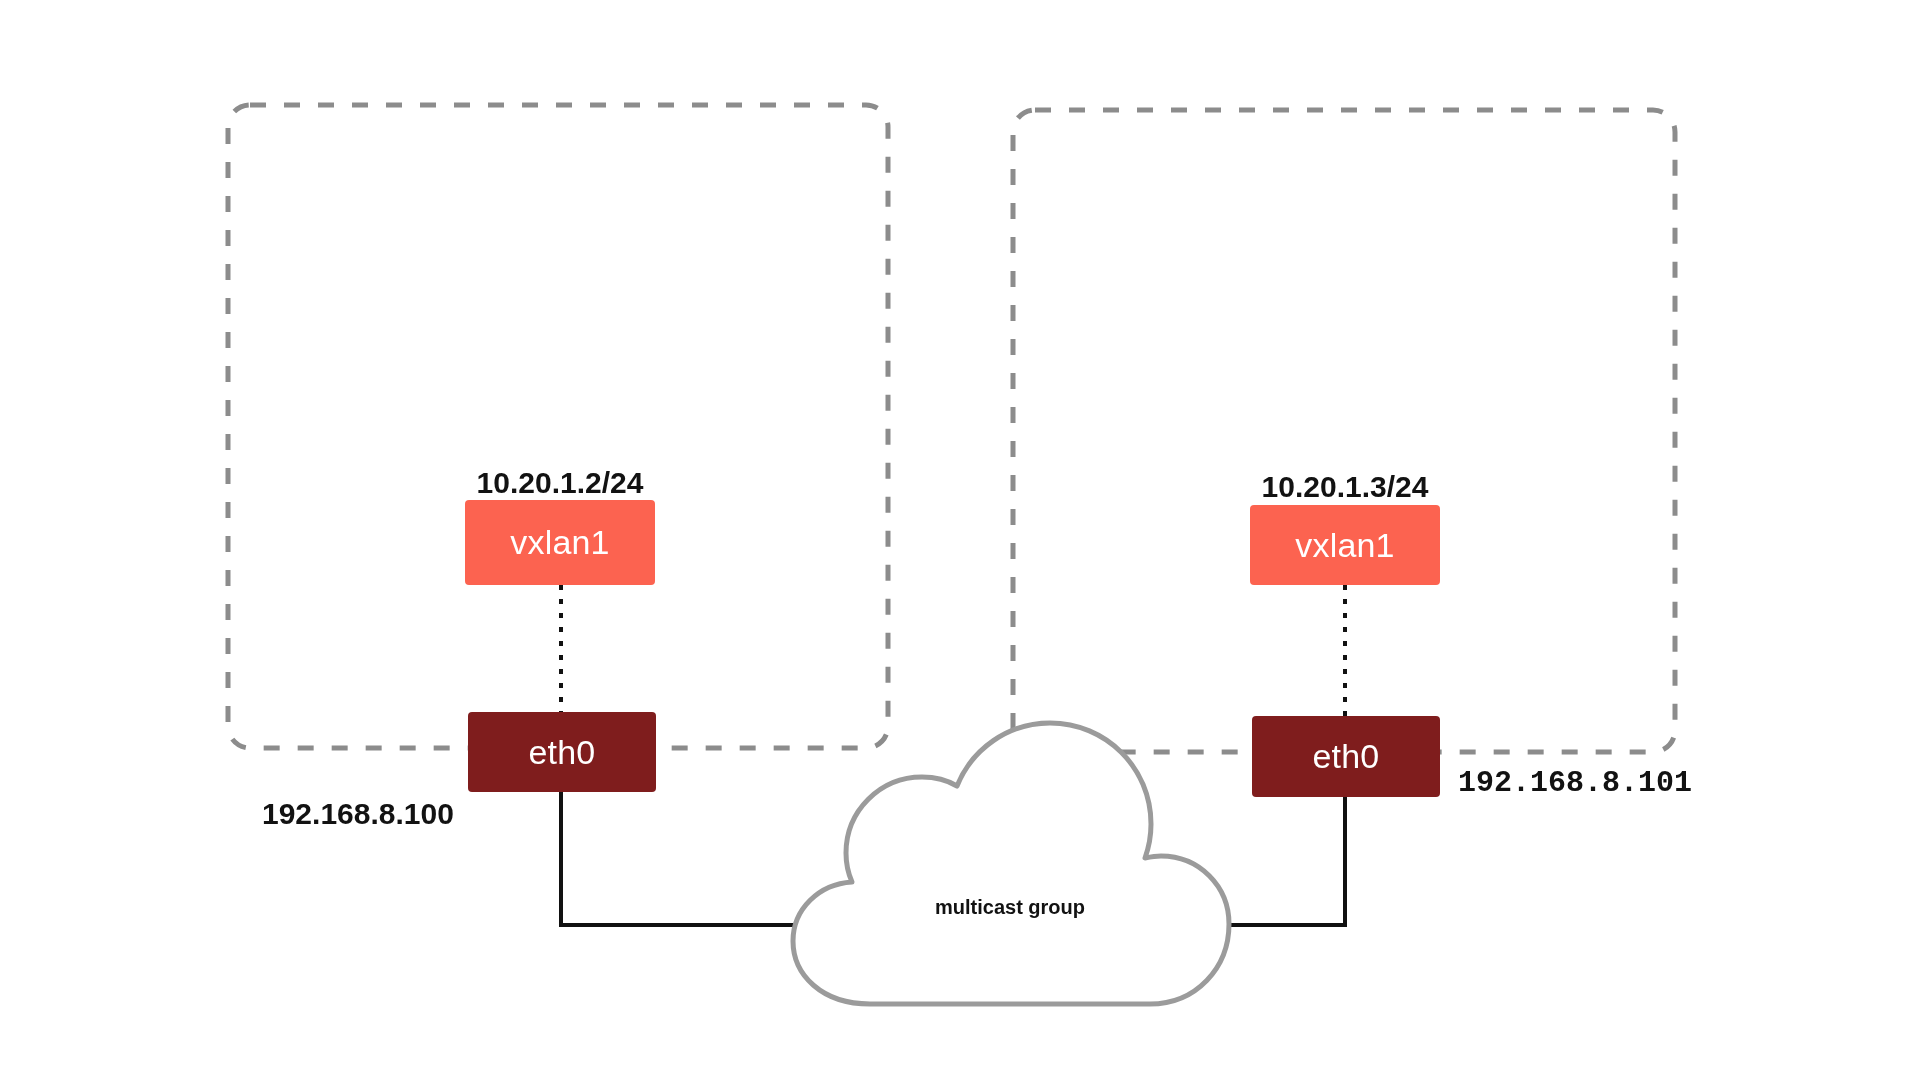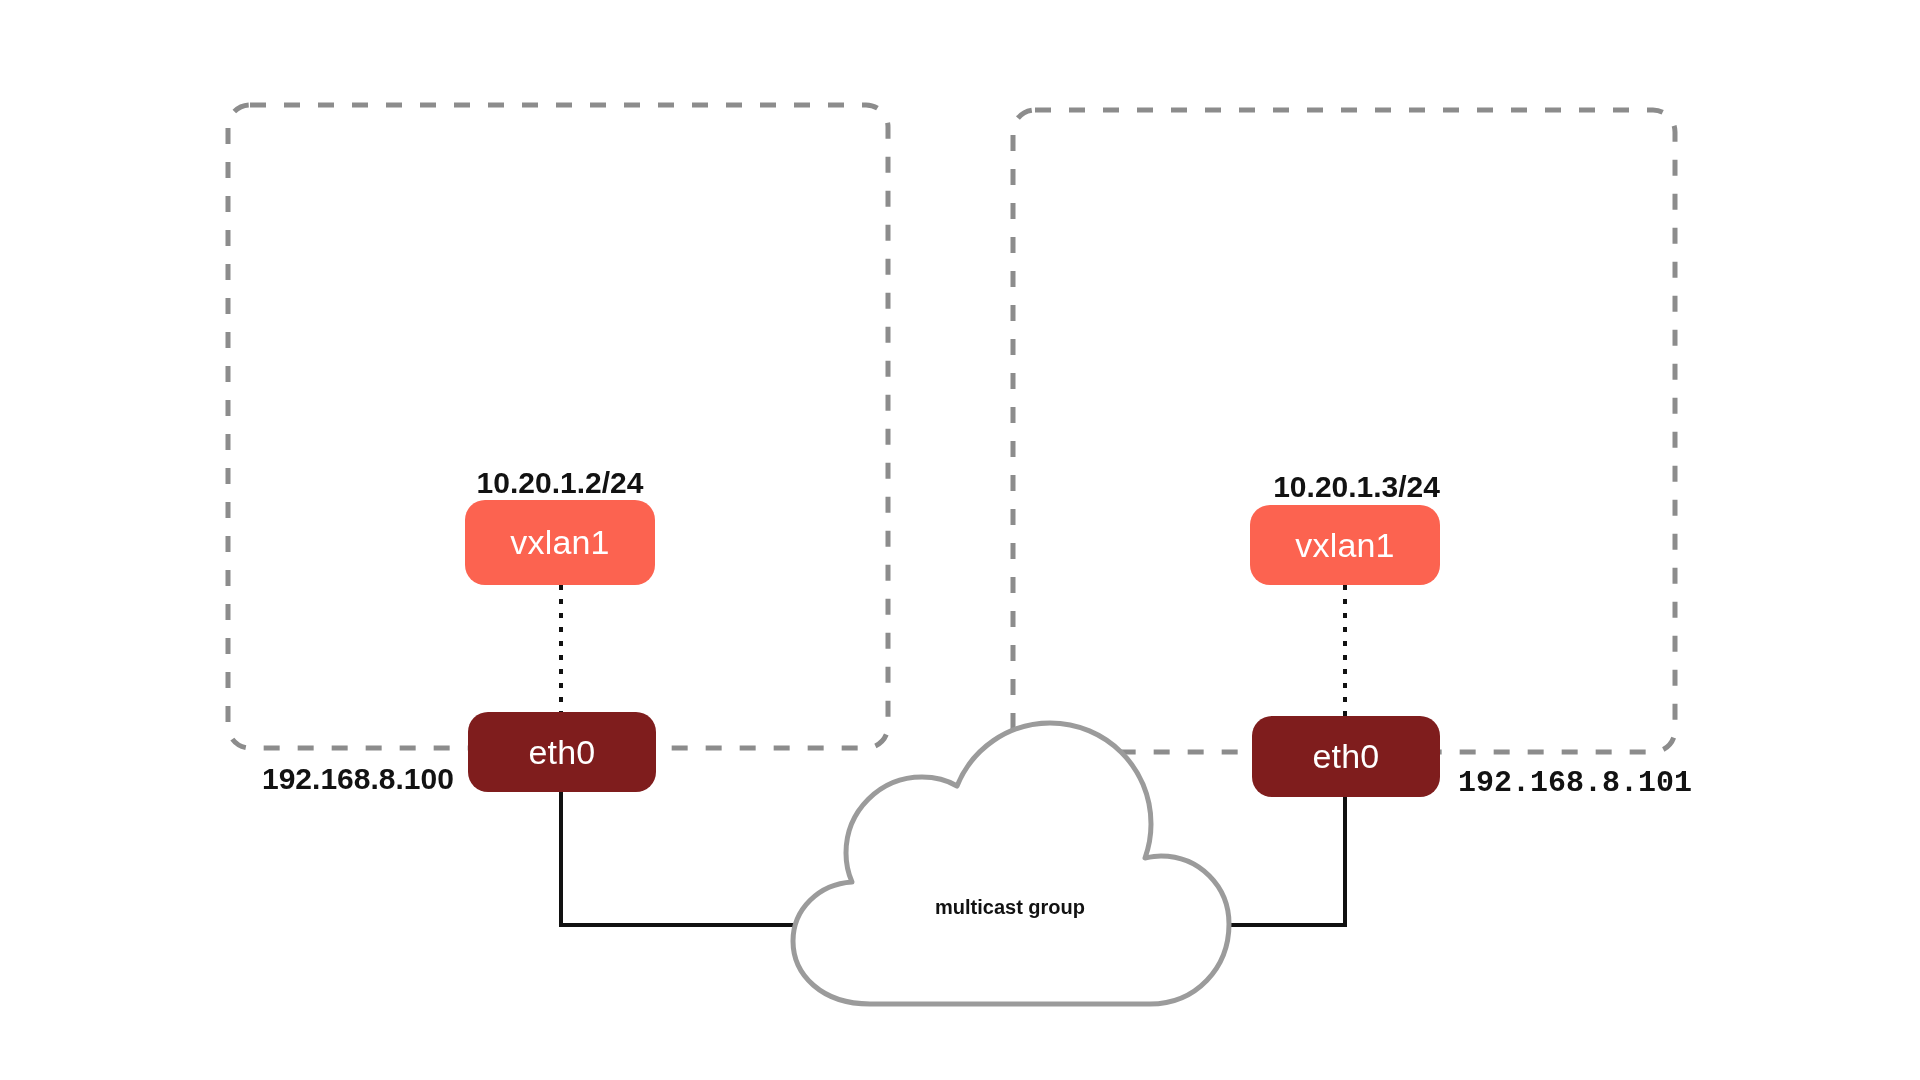--- a/index.html
+++ b/index.html
@@ -22,21 +22,21 @@
     left: 0;
     top: 0;
     width: 1920px;
     height: 1080px;
   }
   .node-box {
     position: absolute;
     display: flex;
     align-items: center;
     justify-content: center;
-    border-radius: 20px;
+    border-radius: 4px;
     color: #ffffff;
     font-size: 34px;
     font-weight: 400;
     letter-spacing: 0.2px;
     z-index: 5;
   }
   .node-vxlan {
     background: #FC6350;
   }
   .node-eth {
@@ -110,23 +110,23 @@
              C 1229 968 1196 1004 1150 1004
              Z" fill="#ffffff" stroke="#9B9B9B" stroke-width="5" stroke-linejoin="round"></path>
   </svg>
 
   <div class="ip-label" style="left:465px; top:466px; width:190px; text-align:center;">10.20.1.2/24</div>
 
   <div class="node-box node-vxlan" style="left:465px; top:500px; width:190px; height:85px;">vxlan1</div>
 
   <div class="node-box node-eth" style="left:468px; top:712px; width:188px; height:80px;">eth0</div>
 
-  <div class="ip-label" style="left:262px; top:762px;">192.168.8.100</div>
+  <div class="ip-label" style="left:262px; top:797px;">192.168.8.100</div>
 
-  <div class="ip-label" style="left:1250px; top:470px; width:190px; text-align:right;">10.20.1.3/24</div>
+  <div class="ip-label" style="left:1250px; top:470px; width:190px; text-align:center;">10.20.1.3/24</div>
 
   <div class="node-box node-vxlan" style="left:1250px; top:505px; width:190px; height:80px;">vxlan1</div>
 
   <div class="node-box node-eth" style="left:1252px; top:716px; width:188px; height:81px;">eth0</div>
 
   <div class="ip-label" style="left:1458px; top:766px;font-family:Liberation Mono, monospace;">192.168.8.101</div>
 
   <div class="cloud-text" style="left:810px; top:895px; width:400px;">
     <span>multicast group</span>
   </div>

